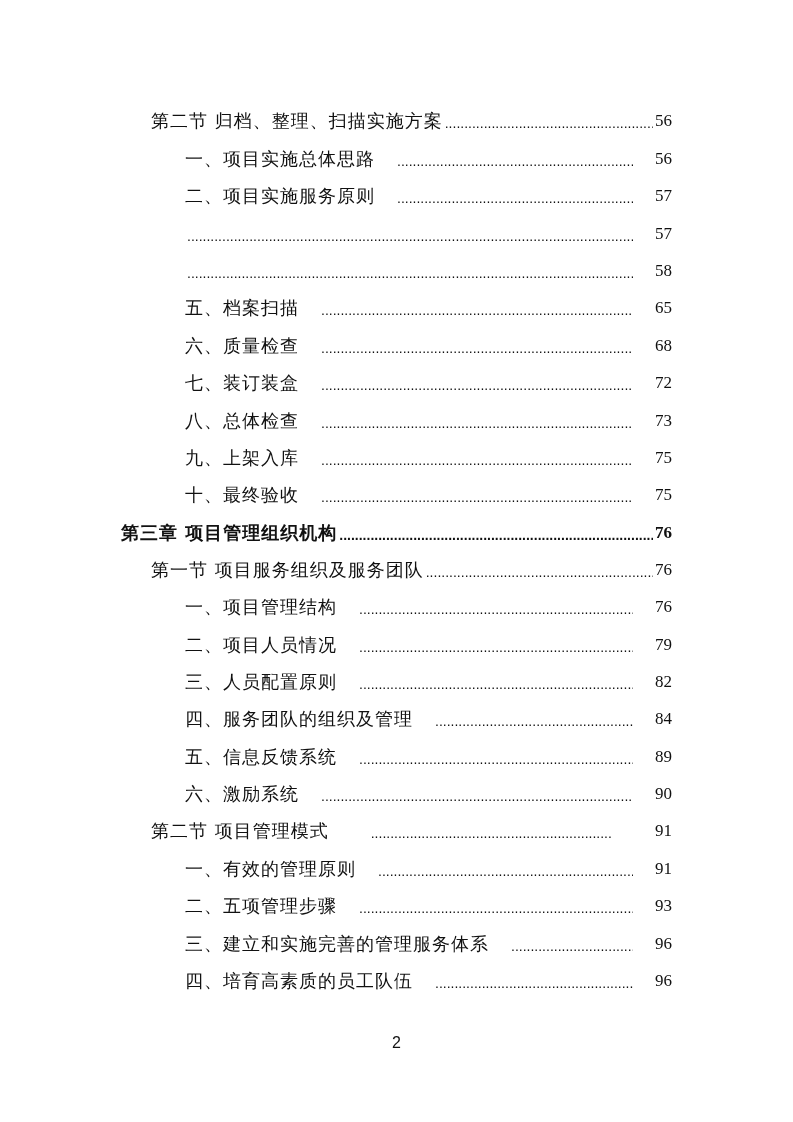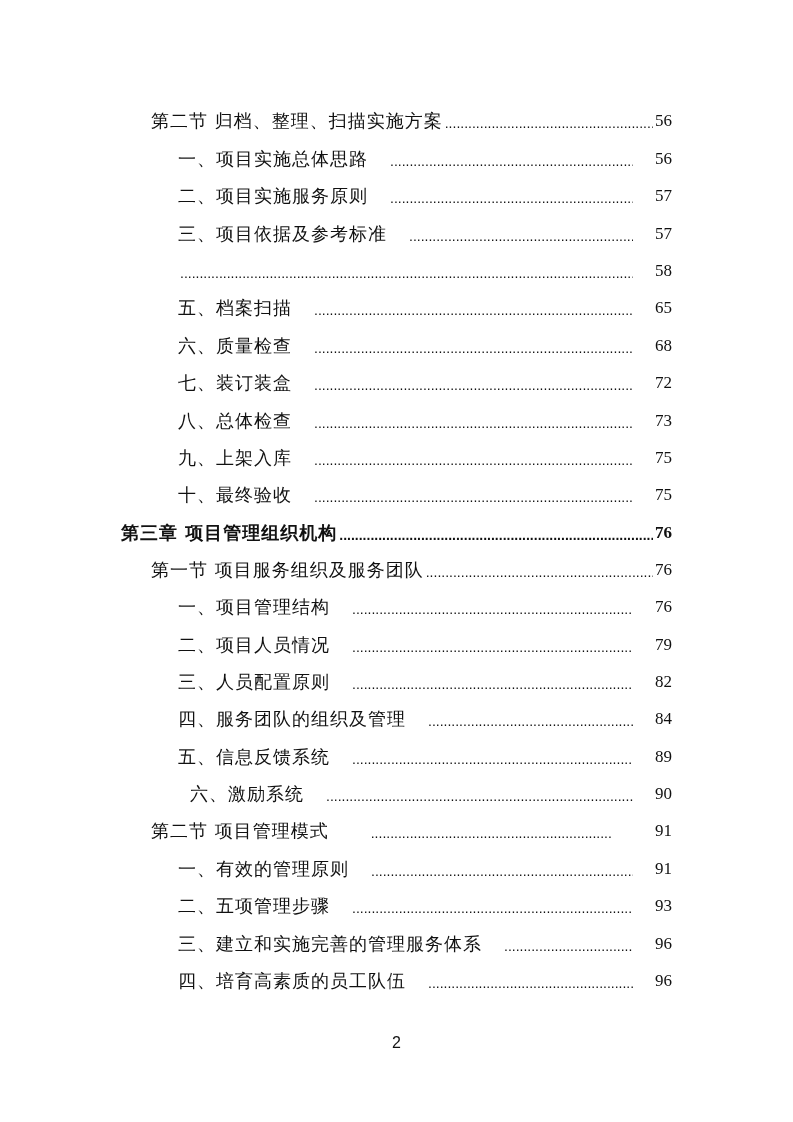--- a/index.html
+++ b/index.html
@@ -10,21 +10,21 @@
          font-size:18px; line-height:22px; white-space:nowrap; letter-spacing:1px; }
   .row .title { flex:0 0 auto; }
   .row .dots { flex:1 1 auto; overflow:hidden; margin:0 2px; letter-spacing:0;
                font-family:"Liberation Sans", sans-serif; font-size:14px; line-height:18px; color:#111; }
   .row .dots::before { content:"..............................................................................................................................................................................................."; }
   .row .page { flex:0 0 auto; font-family:Liberation Serif, serif; font-size:17px; letter-spacing:0; }
   .lvl-chapter { left:121px; font-weight:bold; }
   .lvl-chapter .page { font-weight:bold; }
   .lvl-chapter .dots { font-weight:bold; }
   .lvl-section { left:151px; }
-  .lvl-item { left:178px;gap:20px; }
+  .lvl-item { left:185px;gap:20px; }
   .footer-page { position:absolute; left:0; width:793px; top:1034px; text-align:center;
                  font-family:"Liberation Sans", sans-serif; font-size:16px; }
 </style>
 </head>
 <body>
 
 <div class="toc" id="toc">
     <div class="row lvl-section" style="top: 106px;">
       <span class="title">第二节 归档、整理、扫描实施方案</span>
       <span class="dots"></span>
@@ -34,21 +34,20 @@
       <span class="title">一、项目实施总体思路</span>
       <span class="dots"></span>
       <span class="page">56</span>
     </div>
     <div class="row lvl-item" style="top: 181px;">
       <span class="title">二、项目实施服务原则</span>
       <span class="dots"></span>
       <span class="page">57</span>
     </div>
     <div class="row lvl-item" style="top: 219px;">
-      <span class="title">三、项目依据及参考标准</span>
       <span class="dots"></span>
       <span class="page">57</span>
     </div>
     <div class="row lvl-item" style="top: 256px;">
       <span class="dots"></span>
       <span class="page">58</span>
     </div>
     <div class="row lvl-item" style="top: 293px;">
       <span class="title">五、档案扫描</span>
       <span class="dots"></span>
@@ -107,21 +106,21 @@
     <div class="row lvl-item" style="top: 704px;">
       <span class="title">四、服务团队的组织及管理</span>
       <span class="dots"></span>
       <span class="page">84</span>
     </div>
     <div class="row lvl-item" style="top: 742px;">
       <span class="title">五、信息反馈系统</span>
       <span class="dots"></span>
       <span class="page">89</span>
     </div>
-    <div class="row lvl-item" style="top: 779px; margin-left: 12px;">
+    <div class="row lvl-item" style="top: 779px;">
       <span class="title">六、激励系统</span>
       <span class="dots"></span>
       <span class="page">90</span>
     </div>
     <div class="row lvl-section" style="top: 816px; gap: 40px;">
       <span class="title">第二节 项目管理模式</span>
       <span class="dots"></span>
       <span class="page">91</span>
     </div>
     <div class="row lvl-item" style="top: 854px;">

